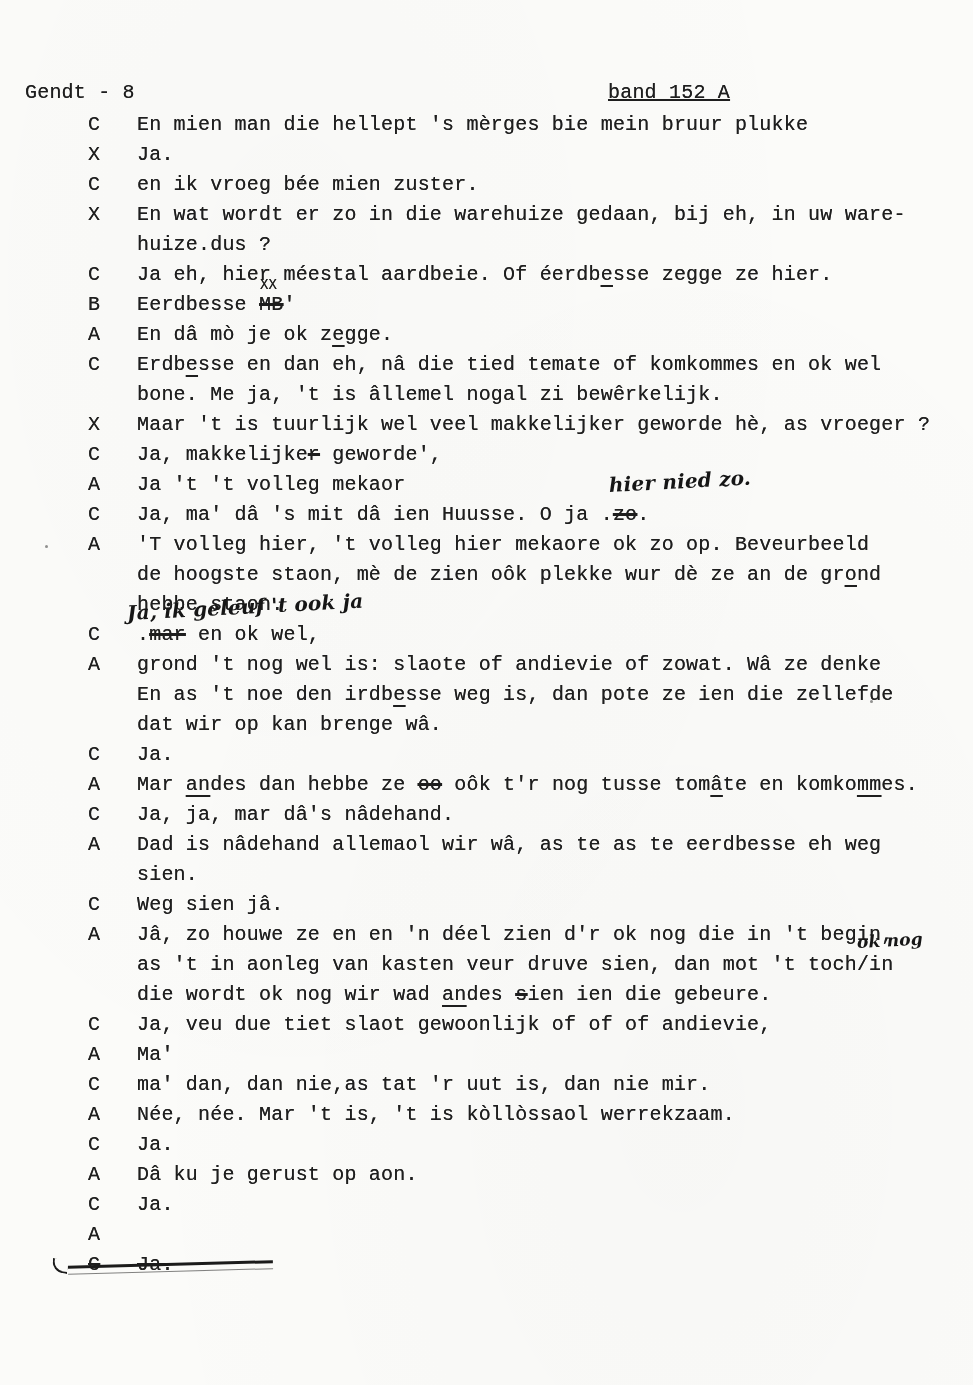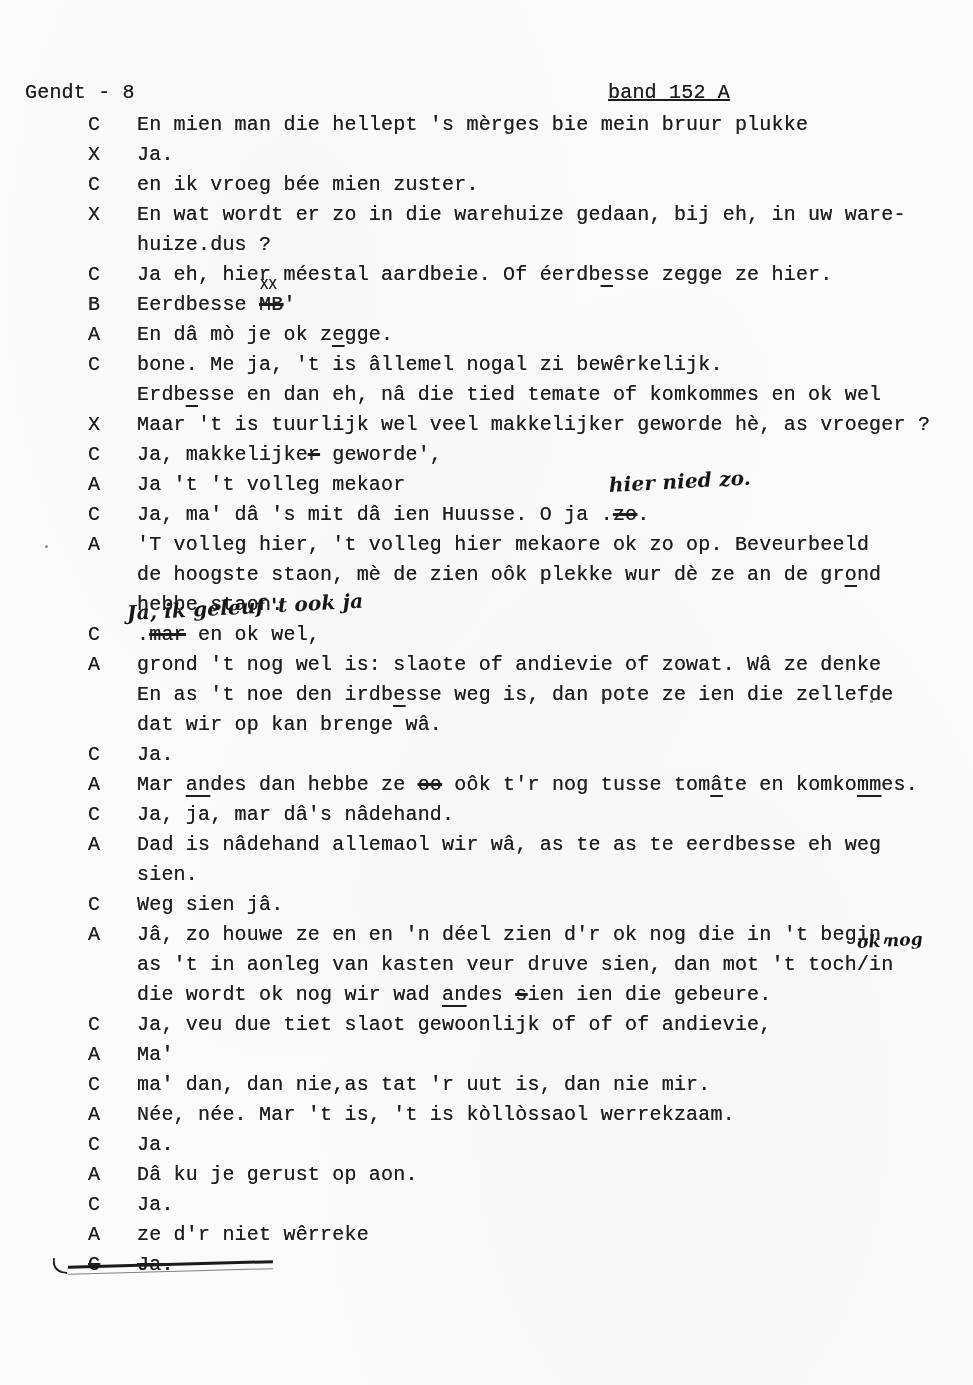--- a/index.html
+++ b/index.html
@@ -116,22 +116,22 @@
       </div>
       <div class="entry">
         <span class="speaker seg">A</span>
         <div class="ebody">
           <div class="tline"><span class="seg">En dâ mò je ok z</span><span class="seg u">e</span><span class="seg">gge.</span></div>
         </div>
       </div>
       <div class="entry">
         <span class="speaker seg">C</span>
         <div class="ebody">
+          <div class="tline"><span class="seg">Erdb</span><span class="seg u">e</span><span class="seg">sse en dan eh, nâ die tied temate of komkommes en ok wel</span></div>
           <div class="tline"><span class="seg">bone. Me ja, 't is âllemel nogal zi bewêrkelijk.</span></div>
-          <div class="tline"><span class="seg">Erdb</span><span class="seg u">e</span><span class="seg">sse en dan eh, nâ die tied temate of komkommes en ok wel</span></div>
         </div>
       </div>
       <div class="entry">
         <span class="speaker seg">X</span>
         <div class="ebody">
           <div class="tline"><span class="seg">Maar 't is tuurlijk wel veel makkelijker geworde hè, as vroeger ?</span></div>
         </div>
       </div>
       <div class="entry">
         <span class="speaker seg">C</span>
@@ -250,21 +250,20 @@
       </div>
       <div class="entry">
         <span class="speaker seg">C</span>
         <div class="ebody">
           <div class="tline"><span class="seg">Ja.</span></div>
         </div>
       </div>
       <div class="entry">
         <span class="speaker seg">A</span>
         <div class="ebody">
-          <div class="tline"><span class="seg">ze d'r niet wêrreke</span></div>
         </div>
       </div>
       <div class="entry struck-entry">
         <span class="speaker seg">C</span>
         <div class="ebody">
           <div class="tline"><span class="seg">Ja.</span></div>
         </div>
       </div>
     </div>
 

